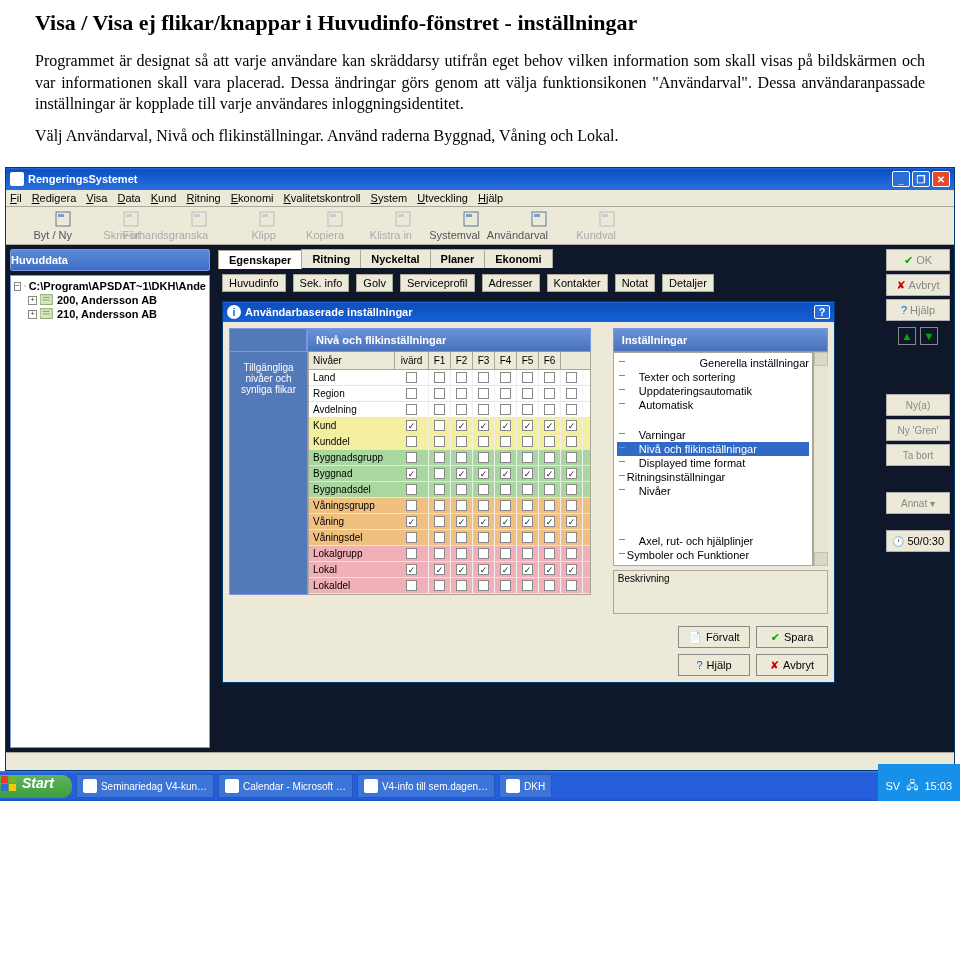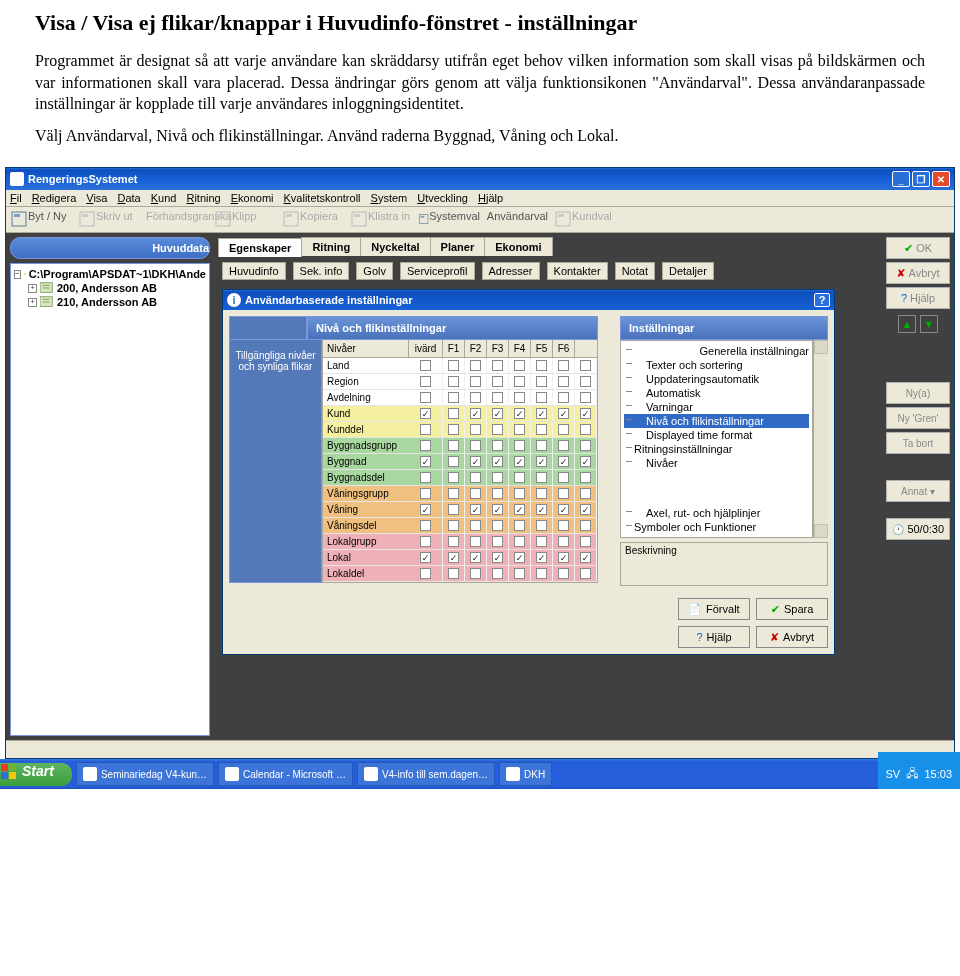--- a/index.html
+++ b/index.html
@@ -1,36 +1,36 @@
 <!DOCTYPE html>
 <html><head>
 <meta charset="utf-8">
 <style>
 *{box-sizing:border-box;margin:0;padding:0;font-family:"Tahoma",sans-serif;font-size:11px}
 body{background:#fff;width:960px}
 .doc{padding:10px 35px 5px}
 .doc h1{font-family:"Times New Roman",serif;font-size:22px;font-weight:bold;margin-bottom:14px}
 .doc p{font-family:"Times New Roman",serif;font-size:16px;line-height:1.35;margin-bottom:10px;text-align:justify}
-.appwin{margin:6px 5px 0;border:1px solid #003c74;background:#404040}
+.appwin{margin:6px 5px 0;border:1px solid #003c74;background:#0f172a}
 .titlebar{background:linear-gradient(#2a6fd8,#0d4fbc 8%,#1660d6 50%,#2a6fd8);height:22px;color:#fff;display:flex;align-items:center;padding:0 4px;font-weight:bold}
 .titlebar .ticon{width:14px;height:14px;background:#fff;border-radius:2px;margin-right:4px}
 .winbtns{margin-left:auto;display:flex;gap:2px}
 .wb{width:18px;height:16px;border:1px solid #fff;border-radius:2px;display:flex;align-items:center;justify-content:center;font-size:10px;color:#fff;background:#2a6fd8}
 .wb.close{background:#e24b2b}
 .menubar{background:#ece9d8;padding:2px 4px;display:flex;gap:10px;border-bottom:1px solid #aca899}
 .menubar span{color:#000}
 .menubar span u{text-decoration:underline}
 .toolbar{background:#ece9d8;padding:3px 4px;display:flex;gap:6px;border-bottom:1px solid #aca899}
-.tbtn{display:flex;align-items:flex-start;width:62px;color:#555}
+.tbtn{display:flex;flex-direction:column;align-items:flex-end;width:62px;color:#555}
 .tbtn.dis{color:#aaa}
 .tico{width:18px;height:18px;margin-bottom:1px}
 svg{display:block}
 .mainrow{display:flex;height:507px}
 .leftcol{width:208px;display:flex;flex-direction:column}
-.panel-head{background:linear-gradient(#5a8bd9,#3f6fc4);color:#fff;font-weight:bold;text-align:right;padding:4px 0;border:1px solid #7a96df;border-radius:10px;margin:4px}
+.panel-head{background:linear-gradient(#5a8bd9,#3f6fc4);color:#fff;font-weight:bold;text-align:left;padding:4px 0;border:1px solid #7a96df;border-radius:2px;margin:4px}
 .treebox{flex:1;background:#fff;border:1px solid #7a96df;margin:0 4px 4px;padding:3px;overflow:hidden}
 .trow{display:flex;align-items:center;gap:3px;padding:1px 0}
 .trow.indent{padding-left:14px}
 .pm{width:9px;height:9px;border:1px solid #888;display:flex;align-items:center;justify-content:center;font-size:8px;line-height:1;color:#444}
 .fico{width:14px;height:12px}
 .tlabel{font-weight:bold}
 .rightcol{flex:1;display:flex;flex-direction:column;position:relative}
 .tabs{display:flex;margin:4px 0 0 4px}
 .tab{border:1px solid #aca899;border-bottom:none;padding:3px 10px;background:#ece9d8;margin-right:-1px;font-weight:bold}
 .tab.act{background:#fff;position:relative;top:1px}
@@ -38,21 +38,21 @@
 .stab{border:1px solid #aca899;padding:2px 6px;background:#ece9d8;margin-right:-1px}
 .dialog{position:absolute;left:8px;top:56px;width:613px;background:#ece9d8;border:1px solid #003c74}
 .dlg-title{background:linear-gradient(#2a6fd8,#0d4fbc 8%,#1660d6);height:20px;display:flex;align-items:center;color:#fff;font-weight:bold;padding:0 4px}
 .dlg-title .qm{margin-left:auto;width:16px;height:14px;border:1px solid #fff;border-radius:2px;display:flex;align-items:center;justify-content:center;background:#2a6fd8}
 .dlg-body{padding:6px;display:flex;gap:22px}
 .leftpane{width:370px}
 .headstrip{display:flex;height:24px}
 .hs-left{width:78px;background:#5479b8;border:1px solid #7a96df}
 .hs-right{flex:1;background:linear-gradient(#6a93d8,#4a72bb);color:#fff;font-weight:bold;display:flex;align-items:center;padding-left:8px;border:1px solid #7a96df}
 .content-row{display:flex}
-.sidebar{width:93px;background:#5479b8;color:#fff;font-size:10px;text-align:center;padding:10px 4px;border:1px solid #7a96df;border-top:none}
+.sidebar{width:79px;background:#5479b8;color:#fff;font-size:10px;text-align:center;padding:10px 4px;border:1px solid #7a96df;border-top:none}
 .grid{flex:1;background:#fff;border:1px solid #aca899;border-top:none}
 .ghead{display:flex;background:#ece9d8;border-bottom:1px solid #aca899}
 .ghead div{border-right:1px solid #aca899;padding:3px 2px;text-align:center;font-size:10px}
 .gc-name{width:86px;text-align:left!important;padding-left:4px!important}
 .gc-hv{width:34px}
 .gc-f{width:22px}
 .grow{display:flex;border-bottom:1px solid #e5e5e5}
 .grow .gc-name{width:86px;padding:2px 4px;font-size:10px}
 .gcell{display:flex;align-items:center;justify-content:center;border-right:1px solid #f0f0f0}
 .cb{width:11px;height:11px;border:1px solid #888;background:#fff;display:flex;align-items:center;justify-content:center;font-size:9px;color:#222}
@@ -646,21 +646,21 @@
           <div class="rightpane">
             <div class="headstrip">
               <div class="hs-right" style="width:100%">Inställningar</div>
             </div>
             <div style="display:flex;flex:1">
               <div class="treelist" id="treelist">
                   <div class="tl-item" style="padding-left: 10px; text-align: right;">Generella inställningar</div>
                   <div class="tl-item" style="padding-left: 22px;">Texter och sortering</div>
                   <div class="tl-item" style="padding-left: 22px;">Uppdateringsautomatik</div>
                   <div class="tl-item" style="padding-left: 22px;">Automatisk</div>
-                  <div class="tl-item" style="padding-left: 22px;">Varningar</div>
+                  <div class="tl-item" style="padding-left: 22px; margin-top: 16px;">Varningar</div>
                   <div class="tl-item sel" style="padding-left: 22px;">Nivå och flikinställningar</div>
                   <div class="tl-item" style="padding-left: 22px;">Displayed time format</div>
                   <div class="tl-item" style="padding-left: 10px;">Ritningsinställningar</div>
                   <div class="tl-item" style="padding-left: 22px;">Nivåer</div>
                   <div class="tl-item" style="padding-left: 22px; margin-top: 36px;">Axel, rut- och hjälplinjer</div>
                   <div class="tl-item" style="padding-left: 10px;">Symboler och Funktioner</div>
                 </div>
               <div class="sb">
                   <div></div>
                   <div class="track"></div>

